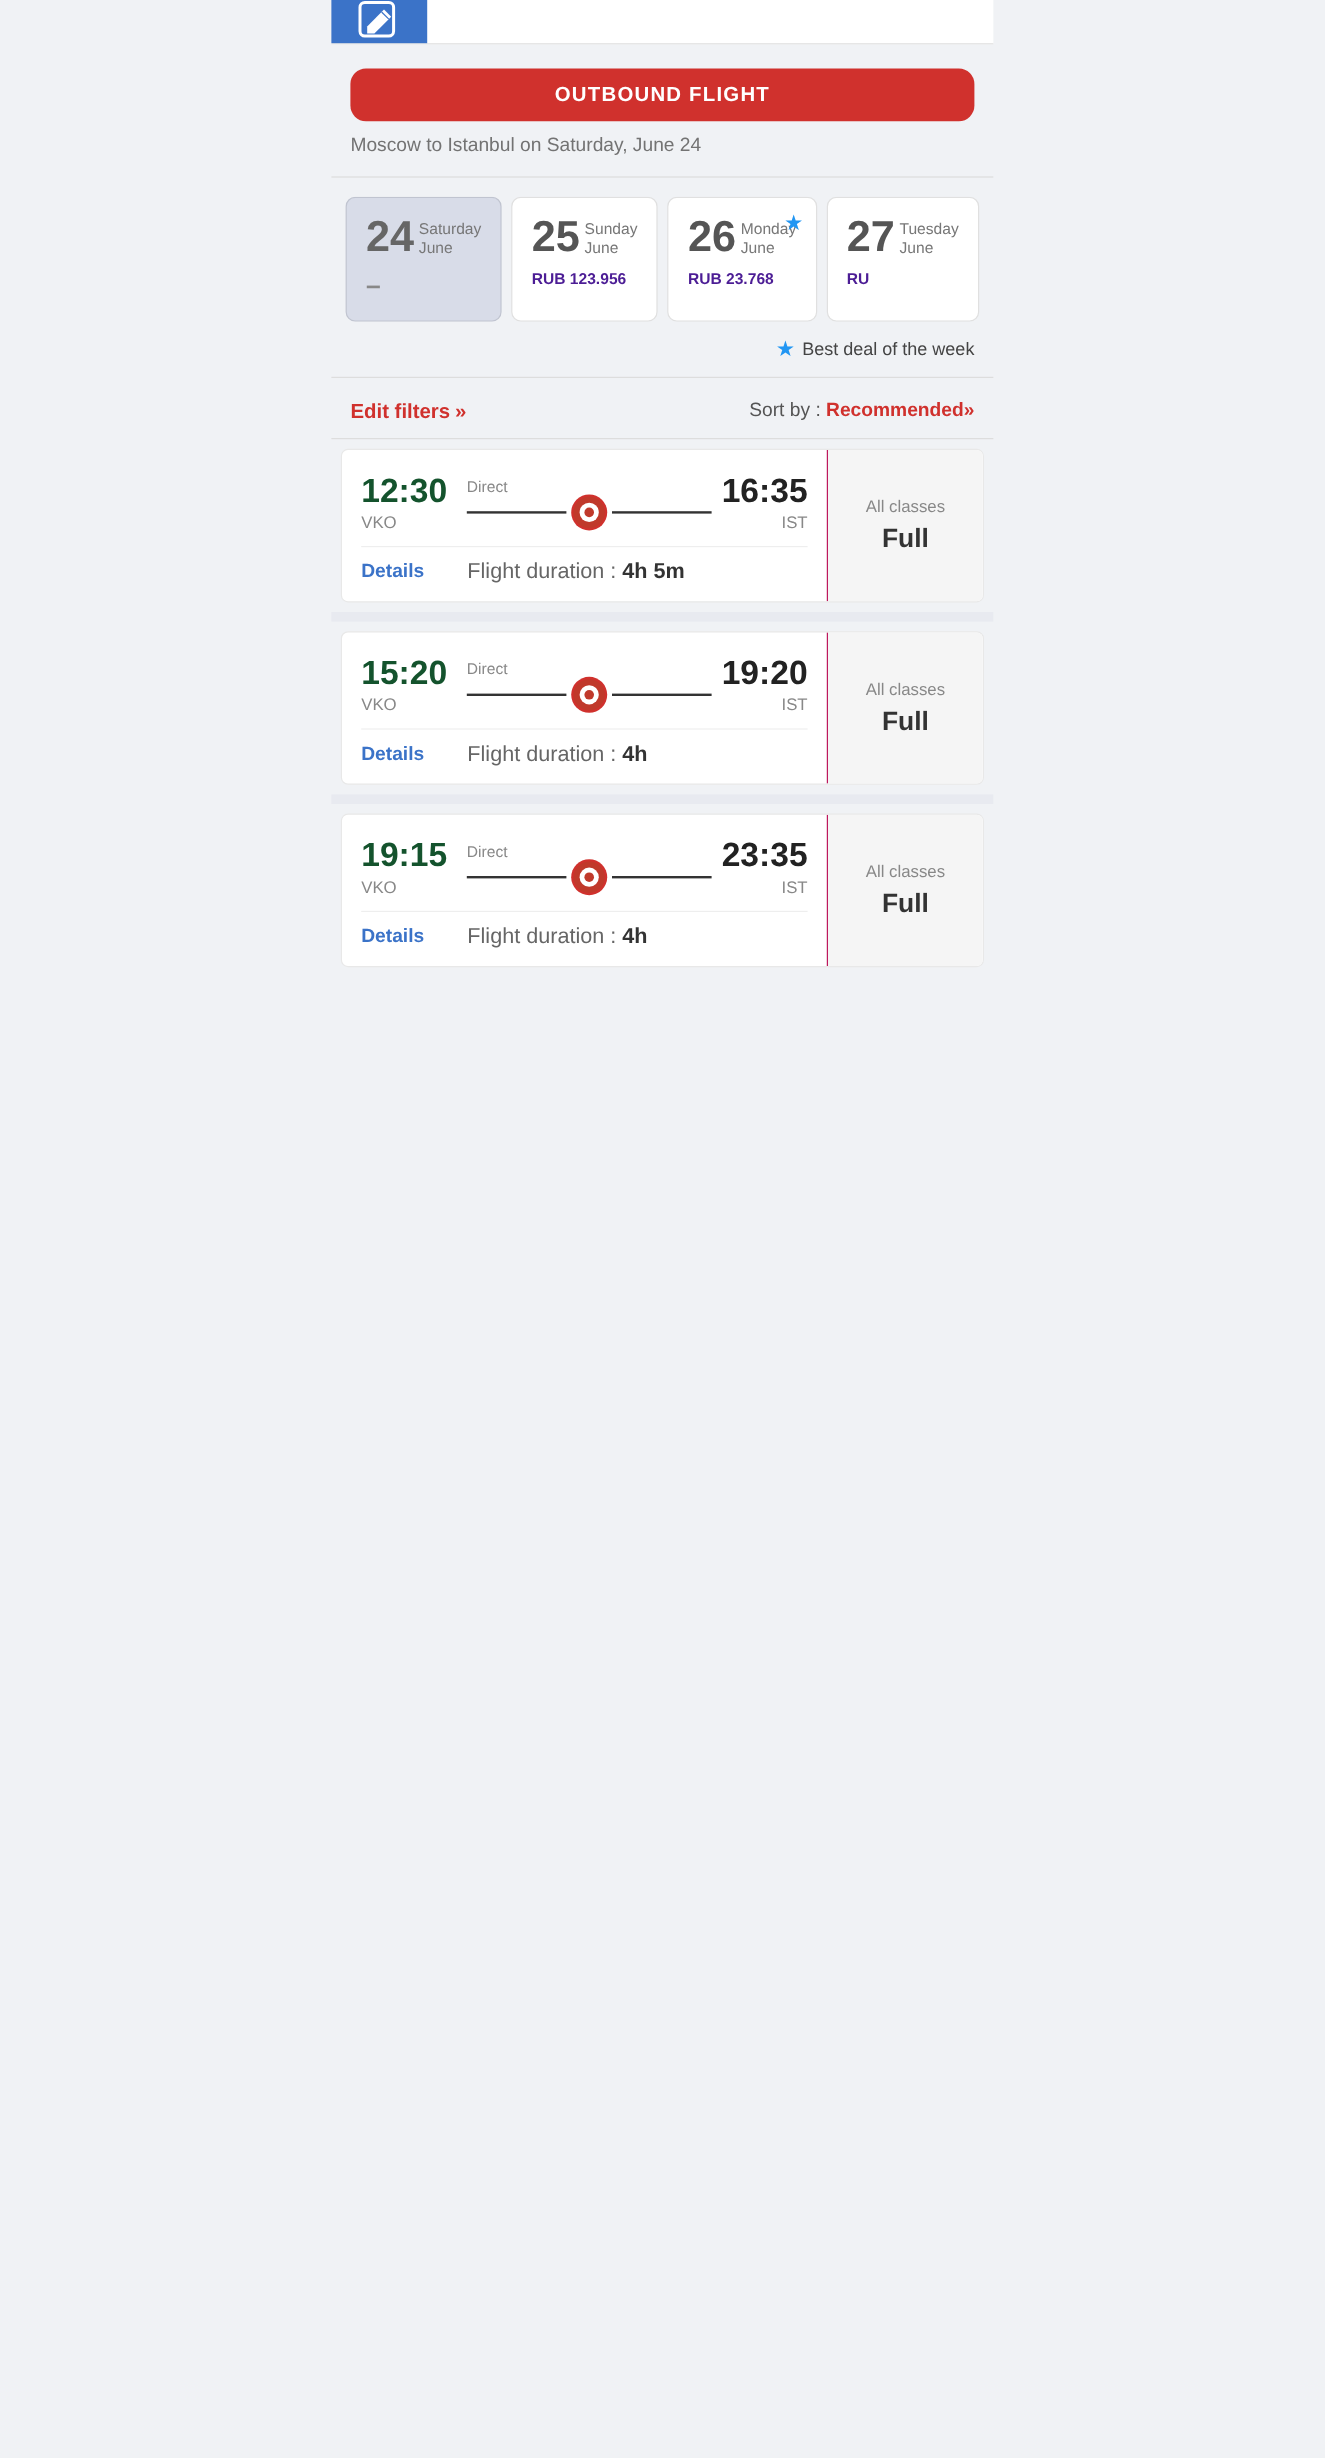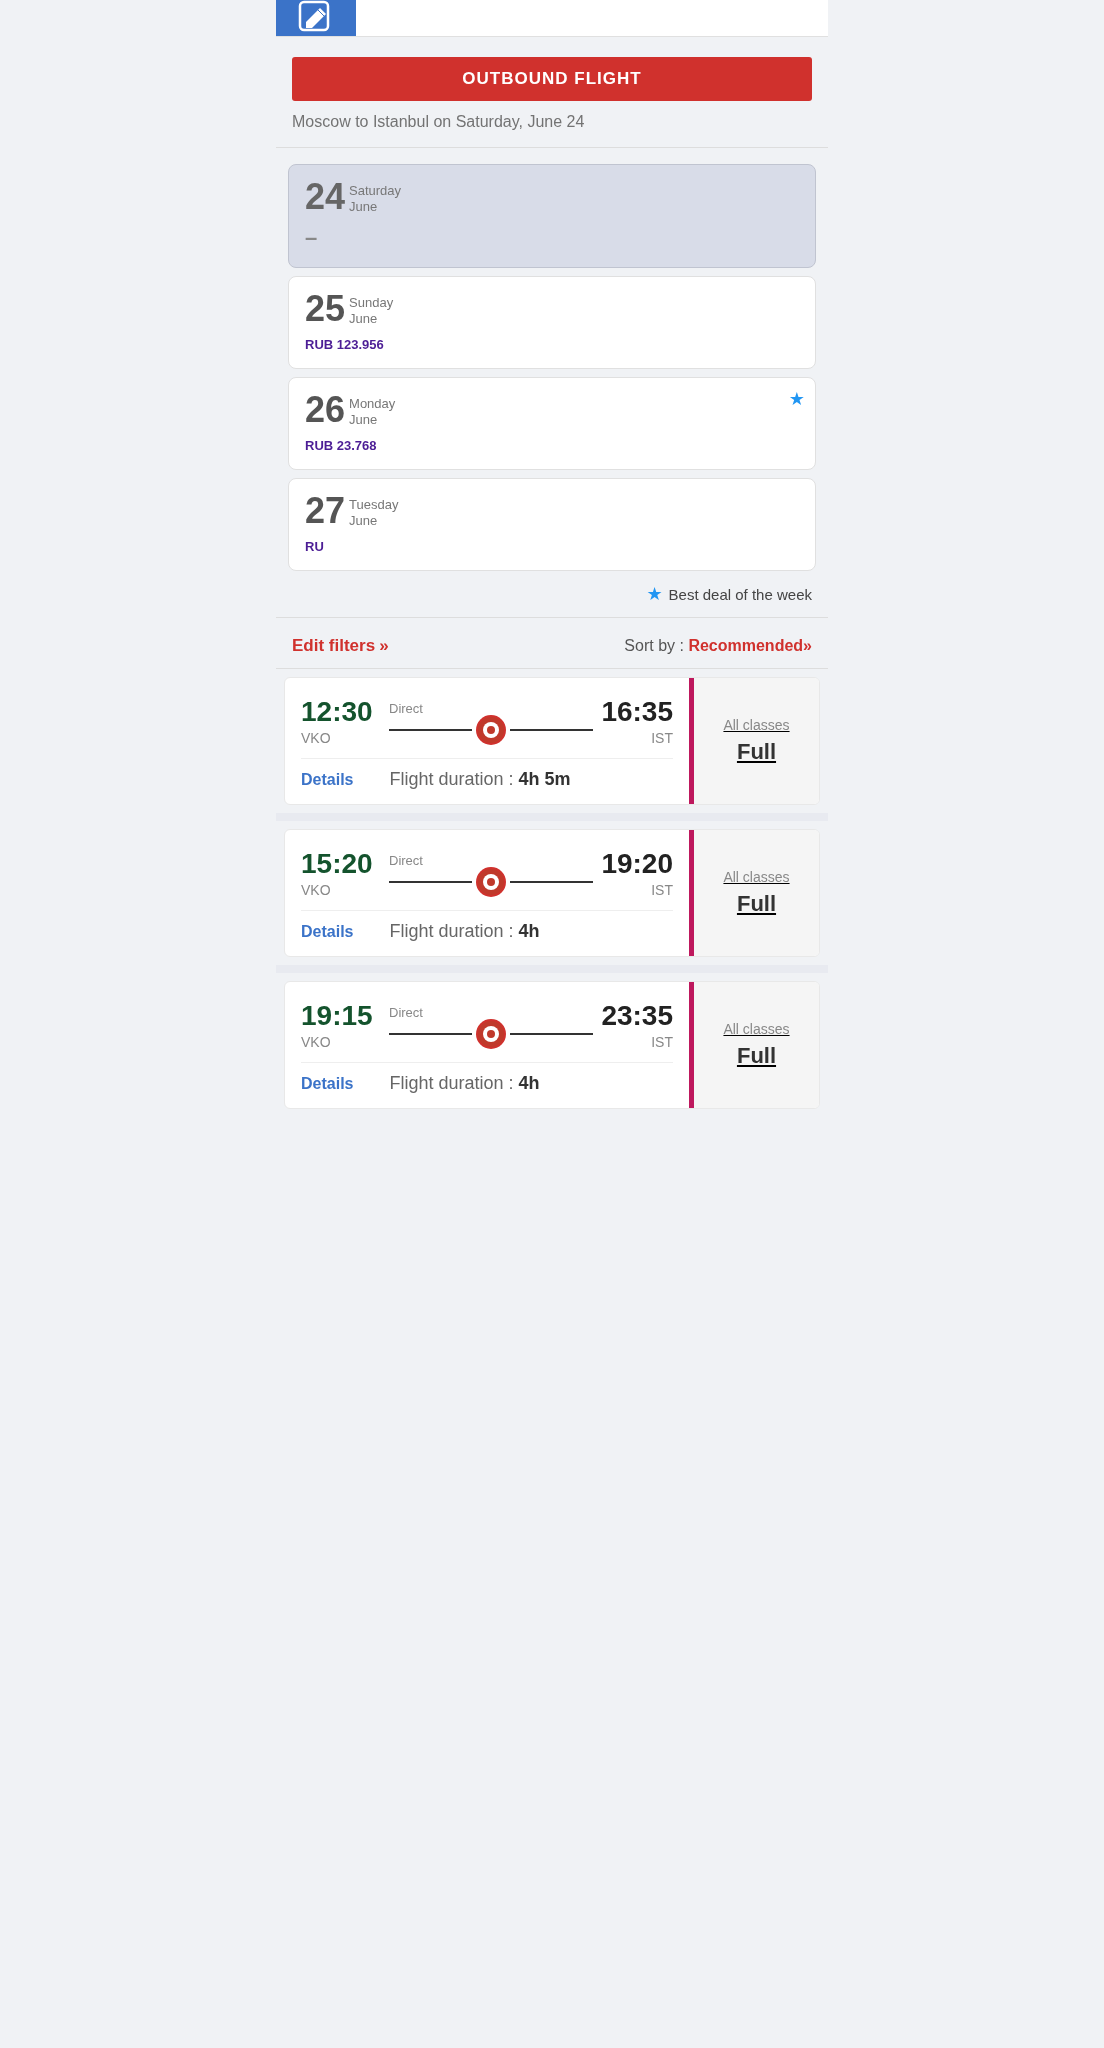--- a/index.html
+++ b/index.html
@@ -59,21 +59,21 @@
     .edit-icon-svg {
       width: 36px;
       height: 36px;
       fill: #fff;
     }
 
     
     .outbound-banner {
       background: #d0312d;
       margin: 20px 16px 0 16px;
-      border-radius: 3px;
+      border-radius: 13px;
       text-align: center;
       padding: 12px 0;
     }
     .outbound-banner-text {
       color: #fff;
       font-size: 17px;
       font-weight: 700;
       letter-spacing: 1px;
       text-transform: uppercase;
     }
@@ -90,21 +90,20 @@
       margin: 16px 0;
     }
 
     
     .date-selector {
       display: flex;
       overflow-x: auto;
       padding: 0 12px 8px 12px;
       gap: 8px;
       scrollbar-width: none;
-      flex-direction: column;
     }
     .date-selector::-webkit-scrollbar { display: none; }
     .date-card {
       min-width: 120px;
       background: #fff;
       border-radius: 8px;
       padding: 14px 16px 16px 16px;
       position: relative;
       border: 1.5px solid #e0e0e0;
       cursor: pointer;
@@ -292,23 +291,22 @@
 
     
     .flight-fare-panel {
       width: 130px;
       background: #f5f5f5;
       display: flex;
       flex-direction: column;
       align-items: center;
       justify-content: center;
       padding: 16px 8px;
-      border-left: 5px solid #be185d;
+      border-left: 1px solid #be185d;
       flex-shrink: 0;
-      text-decoration: underline;
     }
     .fare-all-classes {
       font-size: 14px;
       color: #888;
       margin-bottom: 6px;
     }
     .fare-status {
       font-size: 22px;
       font-weight: 800;
       color: #333;

